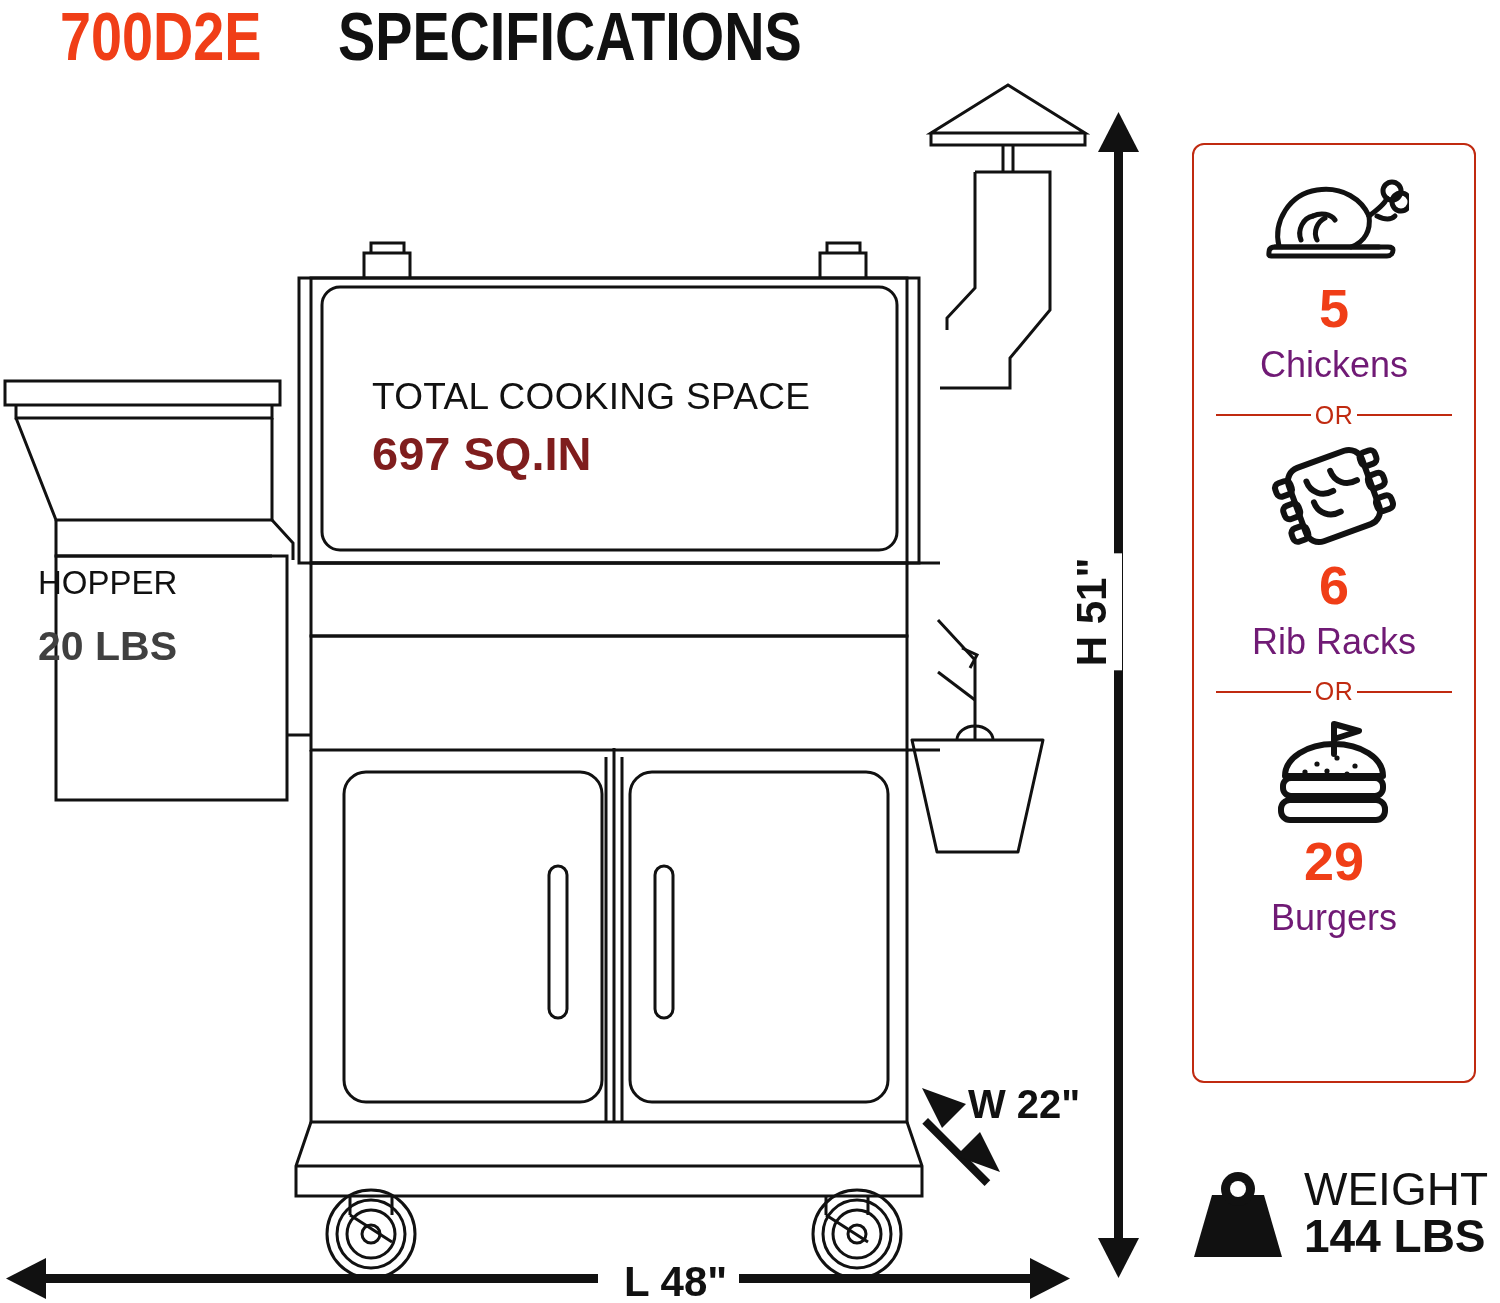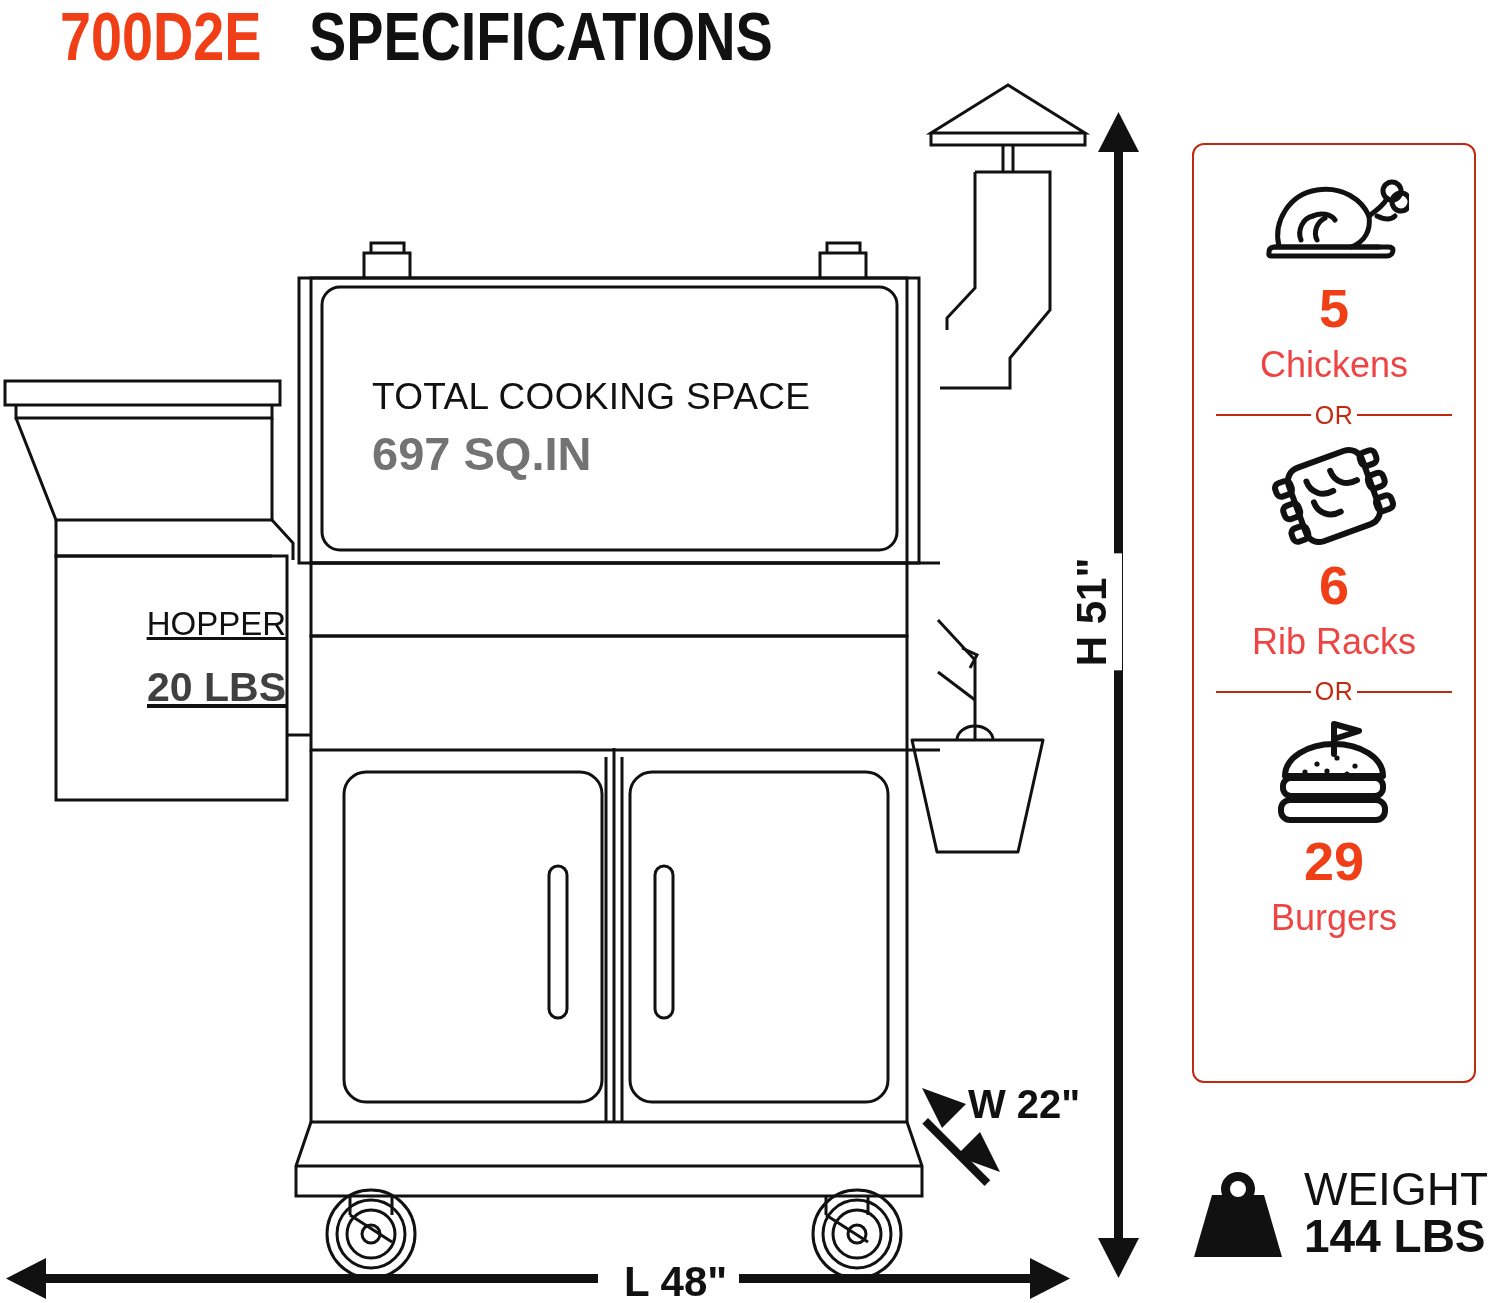--- a/index.html
+++ b/index.html
@@ -6,21 +6,21 @@
   body{
     width:1500px;height:1303px;position:relative;overflow:hidden;
     font-family:"Liberation Sans","DejaVu Sans",sans-serif;
     color:#111111;
   }
   #stage{position:absolute;inset:0;width:1500px;height:1303px;}
 
   
   .title-wrap{
     position:absolute;left:60px;top:2px;
-    display:flex;align-items:center;gap:3px;
+    display:flex;align-items:center;gap:32px;
     white-space:nowrap;
   }
   .title-model,.title-word{
     font-family:"Liberation Sans Narrow","Liberation Sans",sans-serif;
     font-weight:bold;font-size:68px;letter-spacing:0px;
     transform:scaleX(0.82);transform-origin:left bottom;
     line-height:1;
   }
   .title-model{color:#F03E17;}
   .title-word{color:#111111;}
@@ -34,21 +34,21 @@
     padding-top:14px;
   }
   .feature-block{
     width:100%;display:flex;flex-direction:column;align-items:center;
   }
   .feature-icon{display:flex;align-items:center;justify-content:center;height:120px;}
   .feature-count{
     font-size:54px;font-weight:bold;color:#F03E17;line-height:1;margin-top:2px;
   }
   .feature-label{
-    font-size:36px;color:#ef4444;line-height:1.1;margin-top:10px;font-weight:400;
+    font-size:36px;color:#701a75;line-height:1.1;margin-top:10px;font-weight:400;
   }
   .or-divider{
     display:flex;align-items:center;justify-content:center;gap:4px;
     width:236px;margin:16px 0 6px 0;color:#C02A10;
   }
   .or-divider .bar{flex:1;height:2px;background:#C02A10;}
   .or-divider .or-text{font-size:25px;color:#C02A10;letter-spacing:.5px;}
 
   
   .weight-wrap{
@@ -58,24 +58,24 @@
   .weight-text{display:flex;flex-direction:column;line-height:1.02;}
   .weight-title{font-size:46px;font-weight:400;color:#111;}
   .weight-value{font-size:46px;font-weight:bold;color:#111;}
 
   
   .cook-space{
     position:absolute;left:372px;top:376px;width:480px;
     text-align:left;
   }
   .cook-space .l1{font-size:37px;font-weight:400;color:#111;letter-spacing:.3px;}
-  .cook-space .l2{font-size:47px;font-weight:bold;color:#737373;margin-top:8px;}
+  .cook-space .l2{font-size:47px;font-weight:bold;color:#7f1d1d;margin-top:8px;}
 
   .hopper-text{
-    position:absolute;left:38px;top:605px;width:248px;text-align:right;text-decoration:underline;
+    position:absolute;left:38px;top:564px;width:248px;text-align:left;
   }
   .hopper-text .l1{font-size:33px;font-weight:400;color:#111;line-height:1.18;}
   .hopper-text .l2{font-size:41px;font-weight:bold;color:#404040;margin-top:20px;}
 
   
   .dim-h{
     position:absolute;left:1092px;top:612px;
     transform:translate(-50%,-50%) rotate(-90deg);
     font-size:42px;font-weight:bold;color:#111;white-space:nowrap;
     background:#fff;padding:6px 4px;

